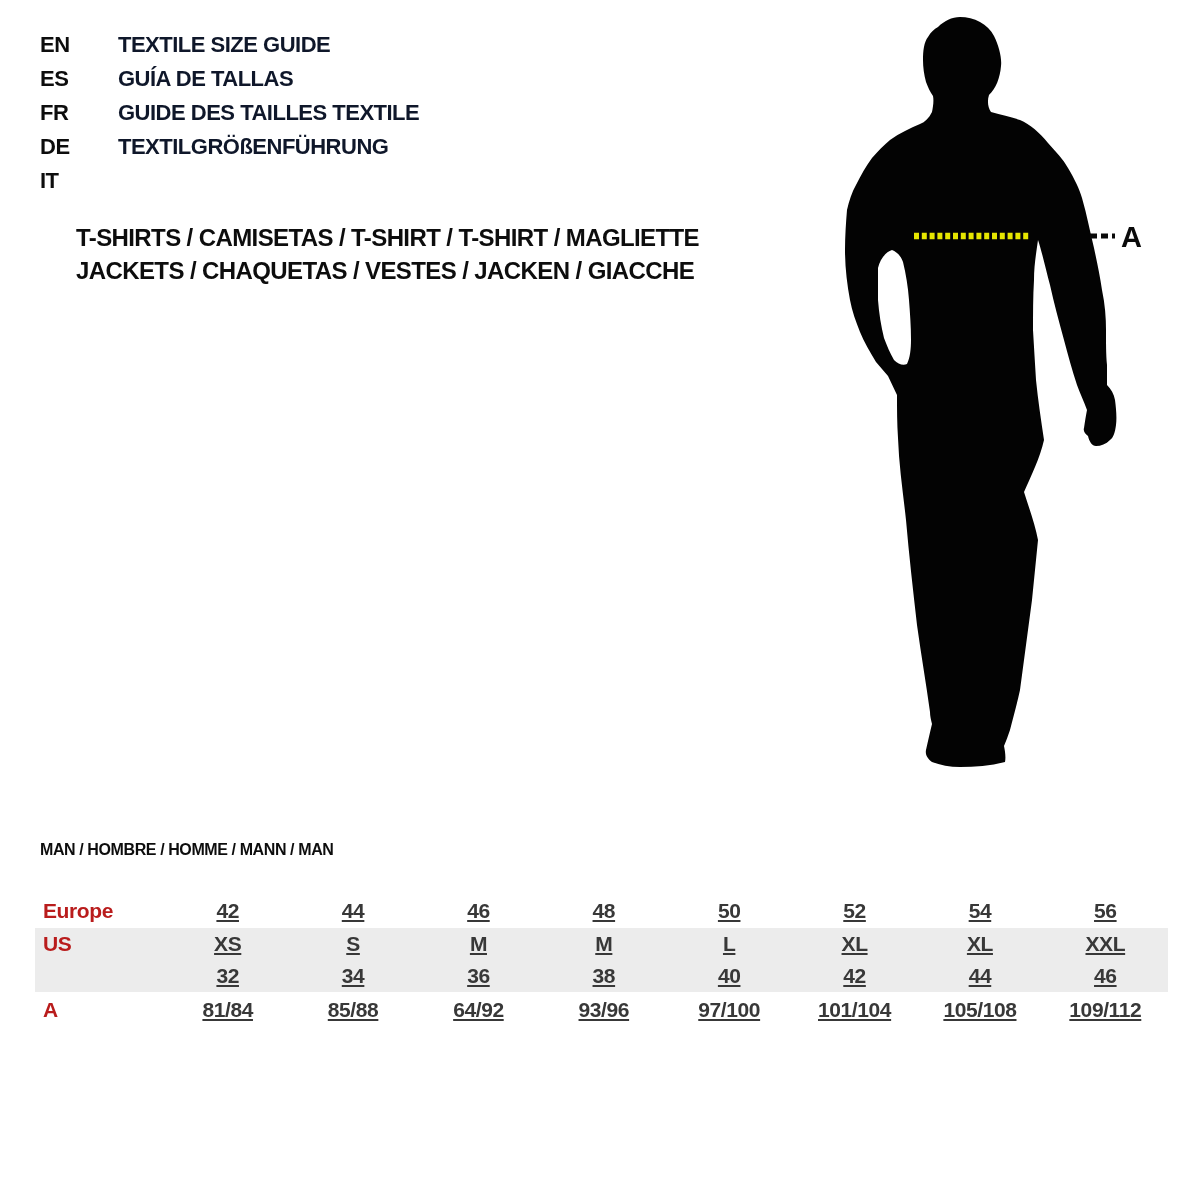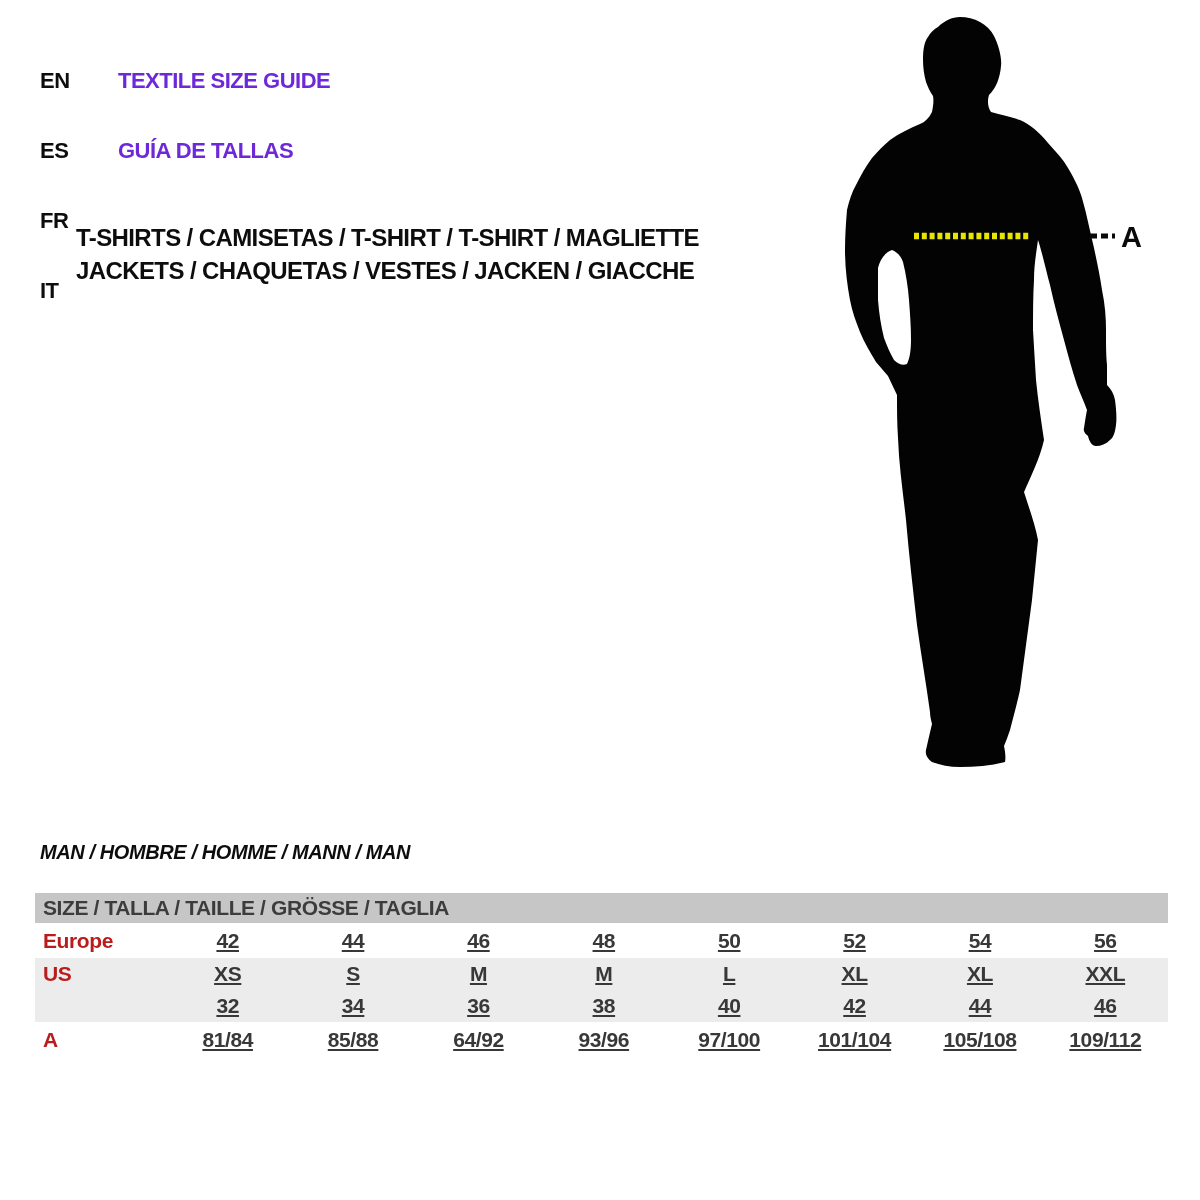--- a/index.html
+++ b/index.html
@@ -6,39 +6,39 @@
   .page{
     position:relative;
     width:1200px;height:1200px;
     background:#ffffff;
     overflow:hidden;
     font-family:"Liberation Sans", sans-serif;
     color:#0a0a0a;
   }
   
   .lang-block{position:absolute;left:40px;top:28px;}
-  .lang-row{display:flex;height:34px;align-items:center;margin-top:36px;}
+  .lang-row{display:flex;height:34px;align-items:center;}
   .lang-code{
     width:78px;font-size:22px;font-weight:bold;letter-spacing:-0.5px;color:#0d0d0d;
   }
   .lang-title{
-    font-size:22px;font-weight:bold;letter-spacing:-0.5px;color:#6d28d9;white-space:nowrap;
+    font-size:22px;font-weight:bold;letter-spacing:-0.5px;color:#0f172a;white-space:nowrap;
   }
   
   .categories{position:absolute;left:40px;top:221px;margin-left:36px;}
   .cat-line{
     font-size:24px;line-height:33px;font-weight:bold;letter-spacing:-0.6px;
     color:#0d0d0d;white-space:nowrap;
   }
   
   .figure-svg{position:absolute;left:820px;top:0;width:330px;height:800px;}
   
   .man-title{
     position:absolute;left:40px;top:841px;
-    font-size:20px;font-weight:bold;letter-spacing:-0.4px;color:#0d0d0d;white-space:nowrap;font-style:italic;
+    font-size:16px;font-weight:bold;letter-spacing:-0.4px;color:#0d0d0d;white-space:nowrap;
   }
   
   .size-table{position:absolute;left:35px;top:893px;width:1133px;}
   .table-banner{
     height:30px;background:#c6c6c6;display:flex;align-items:center;
     padding-left:8px;box-sizing:border-box;
   }
   .table-banner span{
     font-size:21px;font-weight:bold;letter-spacing:-0.4px;color:#3c3c3c;white-space:nowrap;
   }
@@ -69,20 +69,25 @@
     <div class="lang-row">
       <span class="lang-code">EN</span>
       <span class="lang-title">TEXTILE SIZE GUIDE</span>
     </div>
     <div class="lang-row">
       <span class="lang-code">ES</span>
       <span class="lang-title">GUÍA DE TALLAS</span>
     </div>
     <div class="lang-row">
       <span class="lang-code">FR</span>
+      <span class="lang-title">GUIDE DES TAILLES TEXTILE</span>
+    </div>
+    <div class="lang-row">
+      <span class="lang-code">DE</span>
+      <span class="lang-title">TEXTILGRÖßENFÜHRUNG</span>
     </div>
     <div class="lang-row">
       <span class="lang-code">IT</span>
     </div>
   </div>
 
   <div class="categories">
     <div class="cat-line">T-SHIRTS / CAMISETAS / T-SHIRT / T-SHIRT / MAGLIETTE</div>
     <div class="cat-line">JACKETS / CHAQUETAS / VESTES / JACKEN / GIACCHE</div>
   </div>
@@ -164,23 +169,20 @@
       C 880 260 885 252 892 250
       Z"></path>
     <line x1="914" y1="236" x2="1030" y2="236" stroke="#e6e600" stroke-width="6.5" stroke-dasharray="5 2.8"></line>
     <line x1="1090" y1="236" x2="1115" y2="236" stroke="#0a0a0a" stroke-width="5" stroke-dasharray="7 4"></line>
     <text x="1121" y="247" font-family="Liberation Sans, sans-serif" font-size="29" font-weight="bold" fill="#0a0a0a">A</text>
   </svg>
 
   <div class="man-title">MAN / HOMBRE / HOMME / MANN / MAN</div>
 
   <div class="size-table">
-    <div class="table-banner">
-      <span>SIZE / TALLA / TAILLE / GRÖSSE / TAGLIA</span>
-    </div>
 
     <div class="trow row-h35">
       <div class="tlabel">Europe</div>
       <div class="tcell">42</div>
       <div class="tcell">44</div>
       <div class="tcell">46</div>
       <div class="tcell">48</div>
       <div class="tcell">50</div>
       <div class="tcell">52</div>
       <div class="tcell">54</div>

